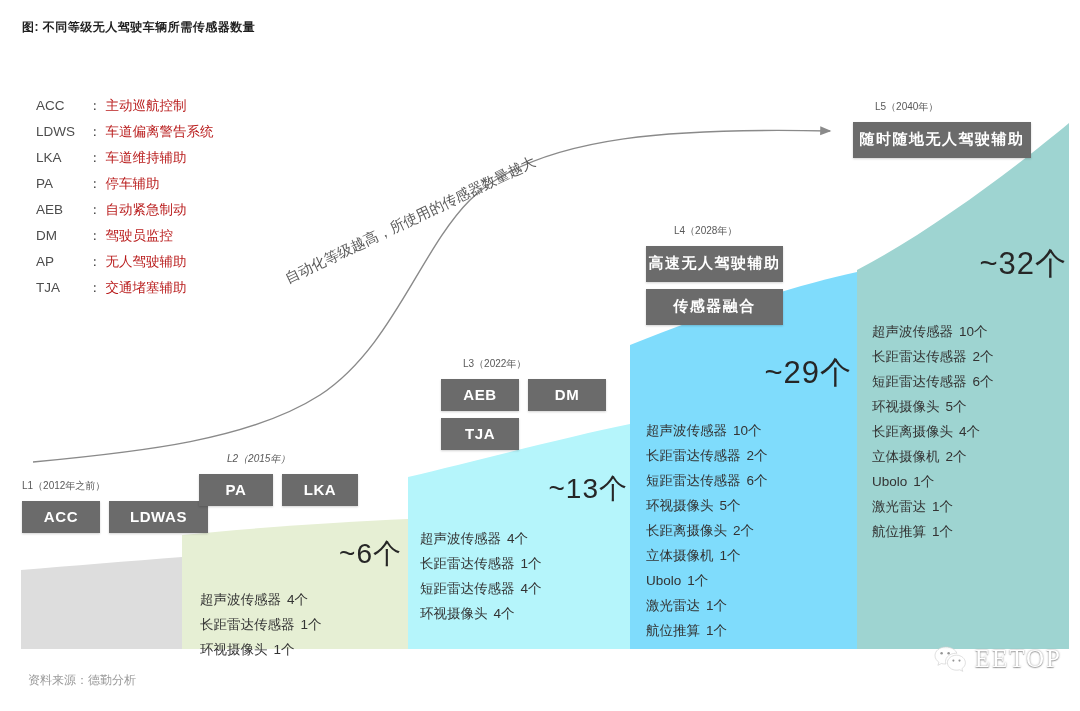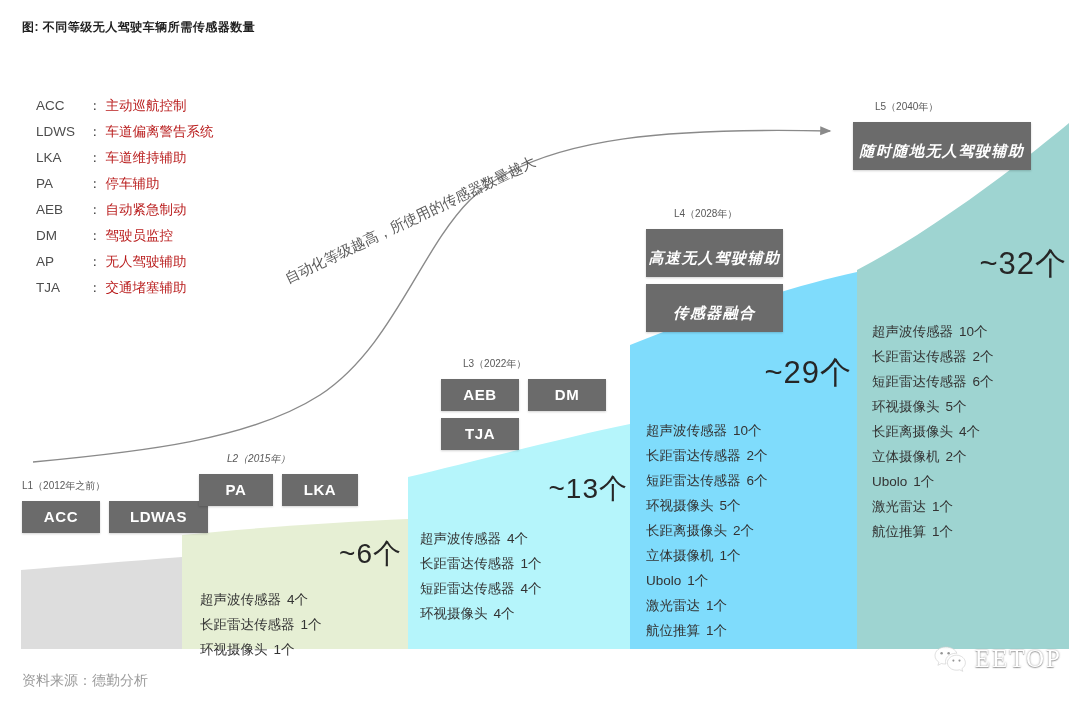--- a/index.html
+++ b/index.html
@@ -98,22 +98,21 @@
   .chip.w-acc{width:78px;}
   .chip.w-ldwas{width:99px;}
   .chip.w-pa{width:74px;}
   .chip.w-lka{width:76px;}
   .chip.w-aeb{width:78px;}
   .chip.w-dm{width:78px;}
   .chip.w-tja{width:78px;}
   .chip.cn{
     font-size:15px;
     letter-spacing:1.5px;
-    padding:20px 14px 9px 14px;
-    font-style:italic;
+    padding:8px 14px 9px 14px;
   }
 
   
   .band-body{
     position:absolute;
     white-space:nowrap;
   }
   .band-count{
     font-size:28px;
     color:#262626;
@@ -129,22 +128,22 @@
     font-size:13.5px;
     color:#333333;
     line-height:25px;
     white-space:nowrap;
   }
   .sensor-qty{margin-left:6px;}
 
   
   #source-note{
     position:absolute;
-    left:22px; top:672px;
-    font-size:14px;
+    left:28px; top:672px;
+    font-size:12px;
     color:#9a9a9a;
     white-space:nowrap;
   }
   #watermark{
     position:absolute;
     right:18px; top:645px;
     display:flex;
     align-items:flex-start;
     gap:7px;
     opacity:.92;
@@ -282,21 +281,21 @@
       </div>
       <div class="sensor-row">
         <span>短距雷达传感器</span><span class="sensor-qty">4个</span>
       </div>
       <div class="sensor-row">
         <span>环视摄像头</span><span class="sensor-qty">4个</span>
       </div>
     </div>
   </div>
 
-  <div class="level-head" style="left:646px; top:207px;">
+  <div class="level-head" style="left:646px; top:224px;">
     <span class="level-title" style="padding-left:28px;">L4（2028年）</span>
     <div class="chip-row">
       <div class="chip cn" style="width:137px;padding-left:0;padding-right:0;">高速无人驾驶辅助</div>
     </div>
     <div class="chip-row">
       <div class="chip cn" style="width:137px;padding-left:0;padding-right:0;">传感器融合</div>
     </div>
   </div>
   <div class="band-body" style="left:636px; top:352px; width:216px;">
     <div class="band-count big">~29个</div>

